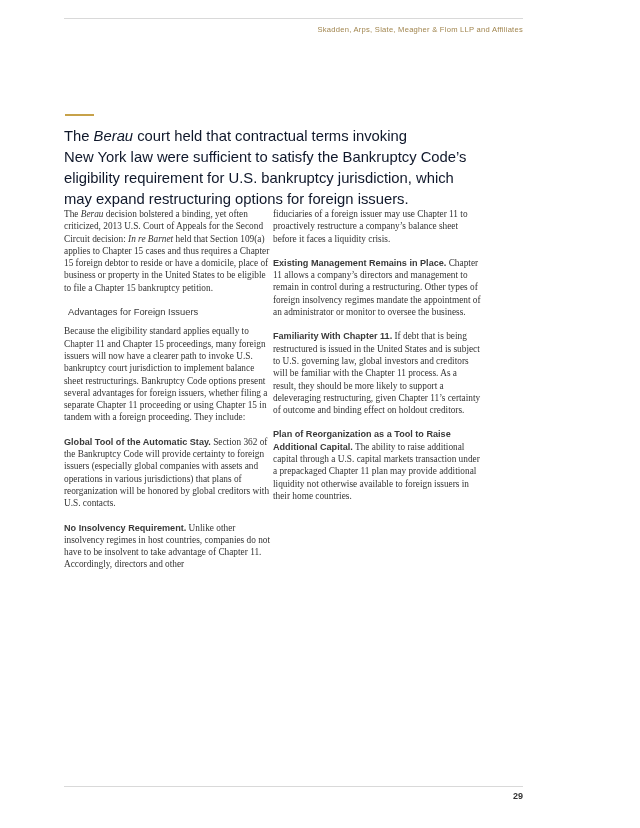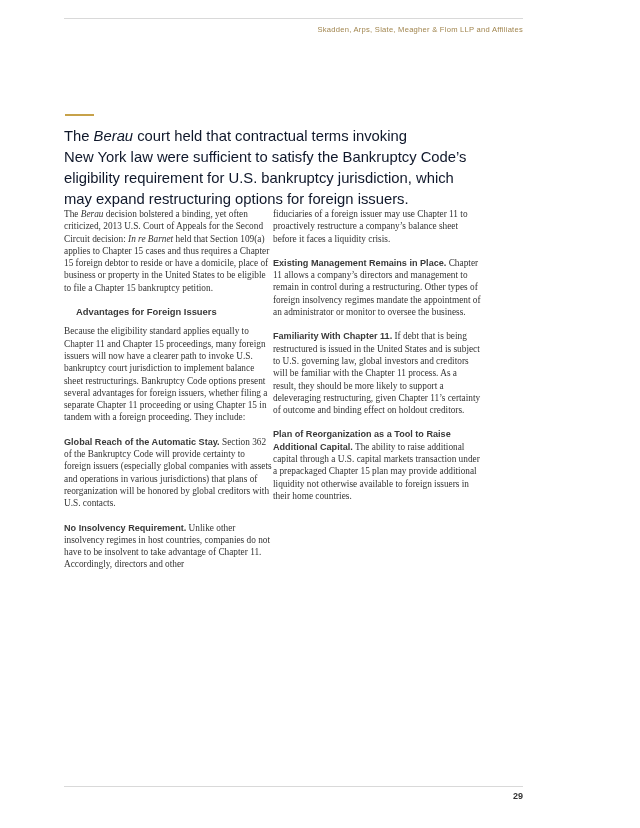--- a/index.html
+++ b/index.html
@@ -30,23 +30,23 @@
   }
   .pull-quote .it{font-style:italic;}
   .columns{
     position:absolute;top:208px;left:64px;
     display:flex;
   }
   .col{width:209px;font-size:9.3px;line-height:12.3px;}
   .col p{margin:0 0 12px 0;}
   .section-heading{
     font-family:"Liberation Sans", sans-serif;
-    font-weight:bold;font-size:9.4px;
+    font-weight:normal;font-size:9.4px;
     color:#3a3a3a;
-    margin:2px 0 7px 12px;
+    margin:2px 0 7px 4px;
   }
   .runin{
     font-family:"Liberation Sans", sans-serif;
     font-weight:bold;font-size:9.1px;
     color:#3a3a3a;
   }
   .it{font-style:italic;}
   .page-number{
     position:absolute;top:791px;right:33px;
     font-family:"Liberation Sans", sans-serif;
@@ -73,33 +73,33 @@
 
   <div class="columns">
 
     <div class="col">
       <p><span>The </span><span class="it">Berau</span><span> decision bolstered a binding, yet often criticized, 2013 U.S. Court of Appeals for the Second Circuit decision: </span><span class="it">In re Barnet</span><span> held that Section 109(a) applies to Chapter 15 cases and thus requires a Chapter 15 foreign debtor to reside or have a domicile, place of business or property in the United States to be eligible to file a Chapter 15 bankruptcy petition.</span></p>
 
       <div class="section-heading">Advantages for Foreign Issuers</div>
 
       <p>Because the eligibility standard applies equally to Chapter 11 and Chapter 15 proceedings, many foreign issuers will now have a clearer path to invoke U.S. bankruptcy court jurisdiction to implement balance sheet restructurings. Bankruptcy Code options present several advantages for foreign issuers, whether filing a separate Chapter 11 proceeding or using Chapter 15 in tandem with a foreign proceeding. They include:</p>
 
-      <p><span class="runin">Global Reach of the Automatic Stay.</span><span> Section 362 of the Bankruptcy Code will provide certainty to foreign issuers (especially global companies with assets and operations in various jurisdictions) that plans of reorganization will be honored by global creditors with U.S. contacts.</span></p>
+      <p><span class="runin">Global Tool of the Automatic Stay.</span><span> Section 362 of the Bankruptcy Code will provide certainty to foreign issuers (especially global companies with assets and operations in various jurisdictions) that plans of reorganization will be honored by global creditors with U.S. contacts.</span></p>
 
       <p><span class="runin">No Insolvency Requirement.</span><span> Unlike other insolvency regimes in host countries, companies do not have to be insolvent to take advantage of Chapter 11. Accordingly, directors and other</span></p>
     </div>
 
     <div class="col">
       <p>fiduciaries of a foreign issuer may use Chapter 11 to proactively restructure a company’s balance sheet before it faces a liquidity crisis.</p>
 
       <p><span class="runin">Existing Management Remains in Place.</span><span> Chapter 11 allows a company’s directors and management to remain in control during a restructuring. Other types of foreign insolvency regimes mandate the appointment of an administrator or monitor to oversee the business.</span></p>
 
       <p><span class="runin">Familiarity With Chapter 11.</span><span> If debt that is being restructured is issued in the United States and is subject to U.S. governing law, global investors and creditors will be familiar with the Chapter 11 process. As a result, they should be more likely to support a deleveraging restructuring, given Chapter 11’s certainty of outcome and binding effect on holdout creditors.</span></p>
 
-      <p><span class="runin">Plan of Reorganization as a Tool to Raise Additional Capital.</span><span> The ability to raise additional capital through a U.S. capital markets transaction under a prepackaged Chapter 15 plan may provide additional liquidity not otherwise available to foreign issuers in their home countries.</span></p>
+      <p><span class="runin">Plan of Reorganization as a Tool to Raise Additional Capital.</span><span> The ability to raise additional capital through a U.S. capital markets transaction under a prepackaged Chapter 11 plan may provide additional liquidity not otherwise available to foreign issuers in their home countries.</span></p>
 
     </div>
 
   </div>
 
   <div class="rule rule-bottom"></div>
 
   <div class="page-number">29</div>
 
 </div>

